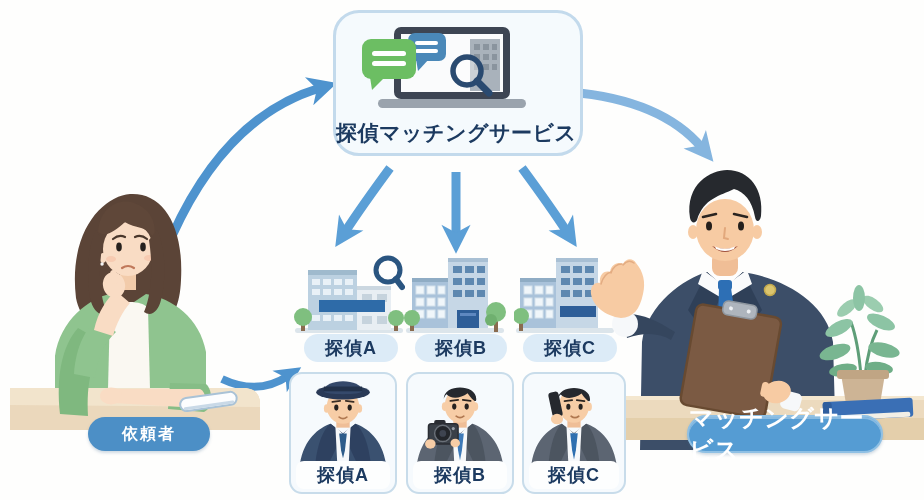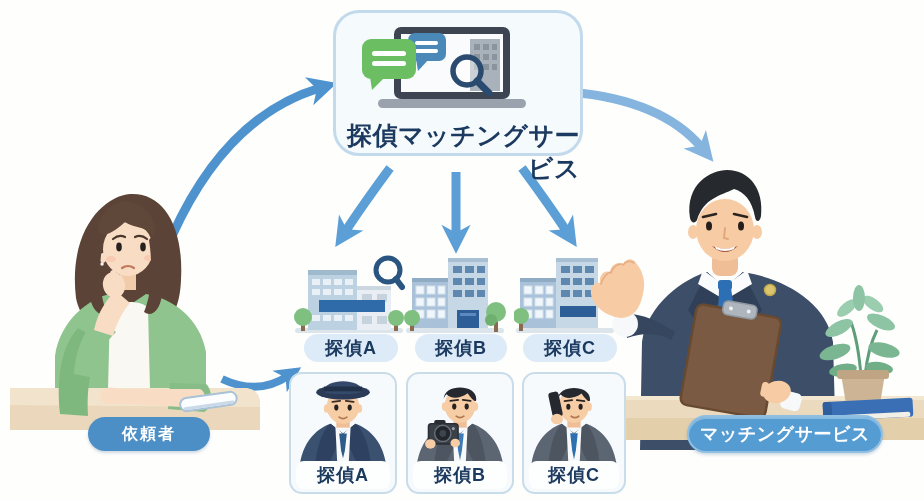--- a/index.html
+++ b/index.html
@@ -14,22 +14,22 @@
   .arrows-svg { position:absolute; left:0; top:0; pointer-events:none; }
 
   
   .service-box {
     position:absolute; left:333px; top:10px; width:250px; height:146px;
     background:#F5FAFD; border:3px solid #C3DAEC; border-radius:26px;
     box-sizing:border-box;
   }
   .service-laptop { position:absolute; left:14px; top:10px; }
   .service-title {
-    position:absolute; left:0; right:0; top:106px; text-align:right;
-    font-size:25px; font-weight:700; color:#1C3A60; letter-spacing:0.5px;
+    position:absolute; left:0; right:0; top:106px; text-align:left;
+    font-size:21px; font-weight:700; color:#1C3A60; letter-spacing:0.5px;
   }
 
   
   .client-svg { position:absolute; left:10px; top:178px; }
   .agent-svg  { position:absolute; left:585px; top:160px; }
   .building-svg { position:absolute; }
 
   
   .pill {
     position:absolute; top:334px; height:28px; border-radius:14px;
@@ -57,21 +57,21 @@
     display:flex; align-items:center; justify-content:center;
     box-shadow:0 2px 3px rgba(70,110,150,0.25);
   }
   .badge-client {
     left:88px; top:417px; width:122px; height:34px; border-radius:17px;
     background:#4C8FC6; font-size:16px; letter-spacing:2px;
   }
   .badge-matching {
     left:687px; top:415px; width:196px; height:38px; border-radius:19px;
     background:#559CD3; border:2px solid #8FC0E4; box-sizing:border-box;
-    font-size:18px; letter-spacing:0.5px;
+    font-size:24px; letter-spacing:0.5px;
     box-shadow:inset 0 2px 0 rgba(255,255,255,0.3), 0 2px 3px rgba(70,110,150,0.25);
   }
 </style>
 </head>
 <body>
 
 <div class="canvas">
 
   <svg class="arrows-svg" width="924" height="500" viewBox="0 0 924 500">
     <defs>

